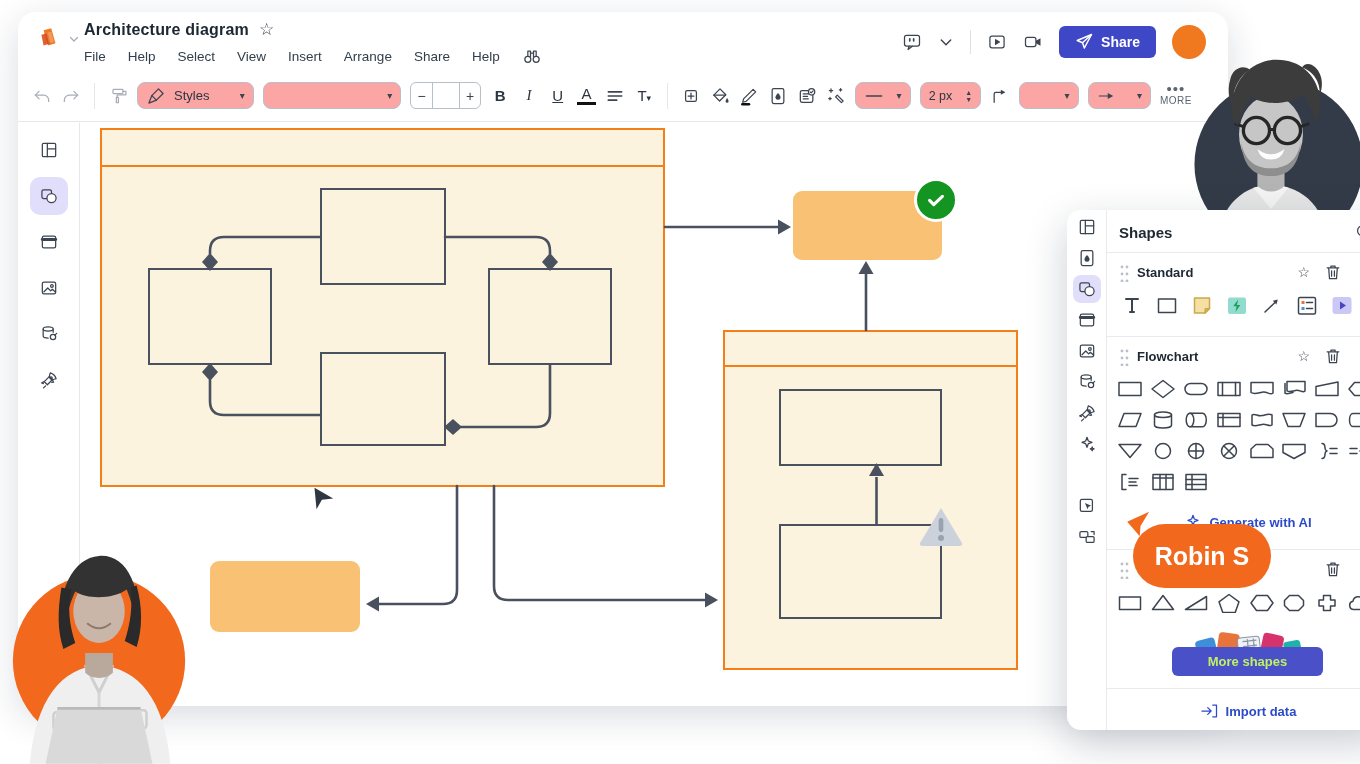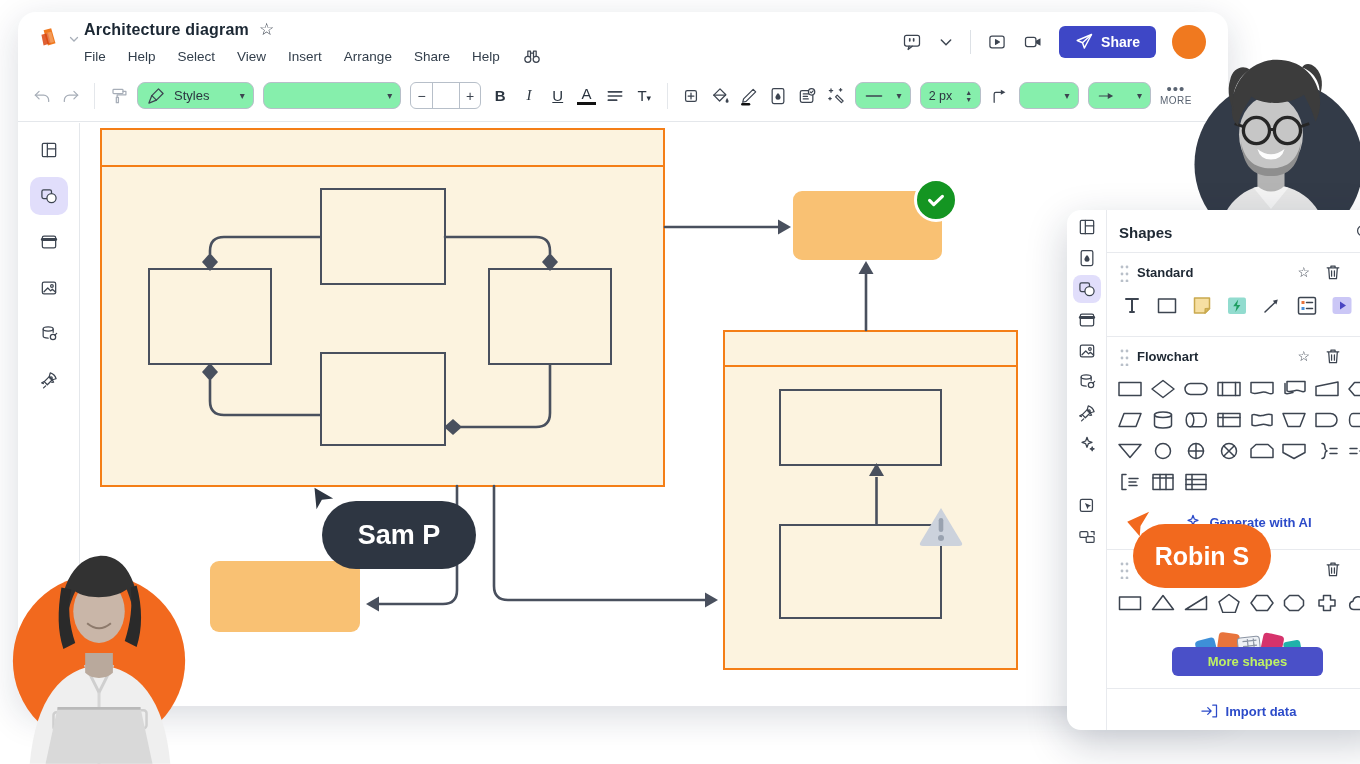--- a/index.html
+++ b/index.html
@@ -26,21 +26,21 @@
   .avatar-dot { width:34px; height:34px; border-radius:50%; background:#f0791f; }
 
   
   #toolbar { position:absolute; left:0; top:58px; width:100%; height:52px; border-bottom:1px solid #e4e7eb;
     display:flex; align-items:center; padding:0 14px; gap:9px; }
   .ic { display:inline-flex; align-items:center; justify-content:center; color:#3c4450; }
   .ic svg { display:block; }
   .ic.muted { color:#a7aeb8; }
   .tool-sep { width:1px; height:26px; background:#e4e7eb; margin:0 4px; }
   .select-box { display:flex; align-items:center; height:27px; border:1px solid #b7bfc9; border-radius:8px;
-    padding:0 8px; gap:8px; font-size:13px; color:#2b3540; background:#86efac; }
+    padding:0 8px; gap:8px; font-size:13px; color:#2b3540; background:#fca5a5; }
   .select-box .caret { font-size:10px; color:#3c4450; margin-left:auto; }
   .stepper { display:flex; align-items:stretch; height:27px; border:1px solid #b7bfc9; border-radius:6px; overflow:hidden; }
   .stepper > div { display:flex; align-items:center; justify-content:center; font-size:14px; color:#3c4450; }
   .stepper .sbtn { width:22px; border-right:1px solid #b7bfc9; }
   .stepper .sbtn:last-child { border-right:none; border-left:1px solid #b7bfc9; }
   .stepper .sval { width:26px; }
   .fmt-letter { font-size:15px; color:#2b3540; width:20px; text-align:center; cursor:pointer; }
   .fmt-letter.b { font-weight:bold; } .fmt-letter.i { font-style:italic; font-family:"Liberation Serif",serif; }
   .fmt-letter.u { text-decoration:underline; }
   .fmt-letter.a { border-bottom:3px solid #111; line-height:1.1; }
@@ -424,23 +424,20 @@
       <polygon points="869,476 876.5,463 884,476"></polygon>
     </g>
     <path d="M876.5 524 L876.5 477" fill="none" stroke="#49505e" stroke-width="2.6"></path>
   </svg>
 
   <div id="cursor-sam-pointer">
     <svg width="26" height="26" viewBox="0 0 26 26">
         <path d="M3 3 L23 11 L12 14 L8 24 Z" fill="#2e3642" transform="rotate(8 13 13)"></path>
       </svg>
   </div>
-  <div class="cursor-tag" id="cursor-sam">
-    <span>Sam P</span>
-  </div>
   <div id="cursor-robin-pointer">
     <svg width="28" height="28" viewBox="0 0 26 26">
         <path d="M2 8 L24 4 L13 15 L10 24 Z" fill="#f2691e" transform="rotate(-14 13 13)"></path>
       </svg>
   </div>
   <div class="cursor-tag" id="cursor-robin">
     <span>Robin S</span>
   </div>
 
   <div id="shapes-panel">

